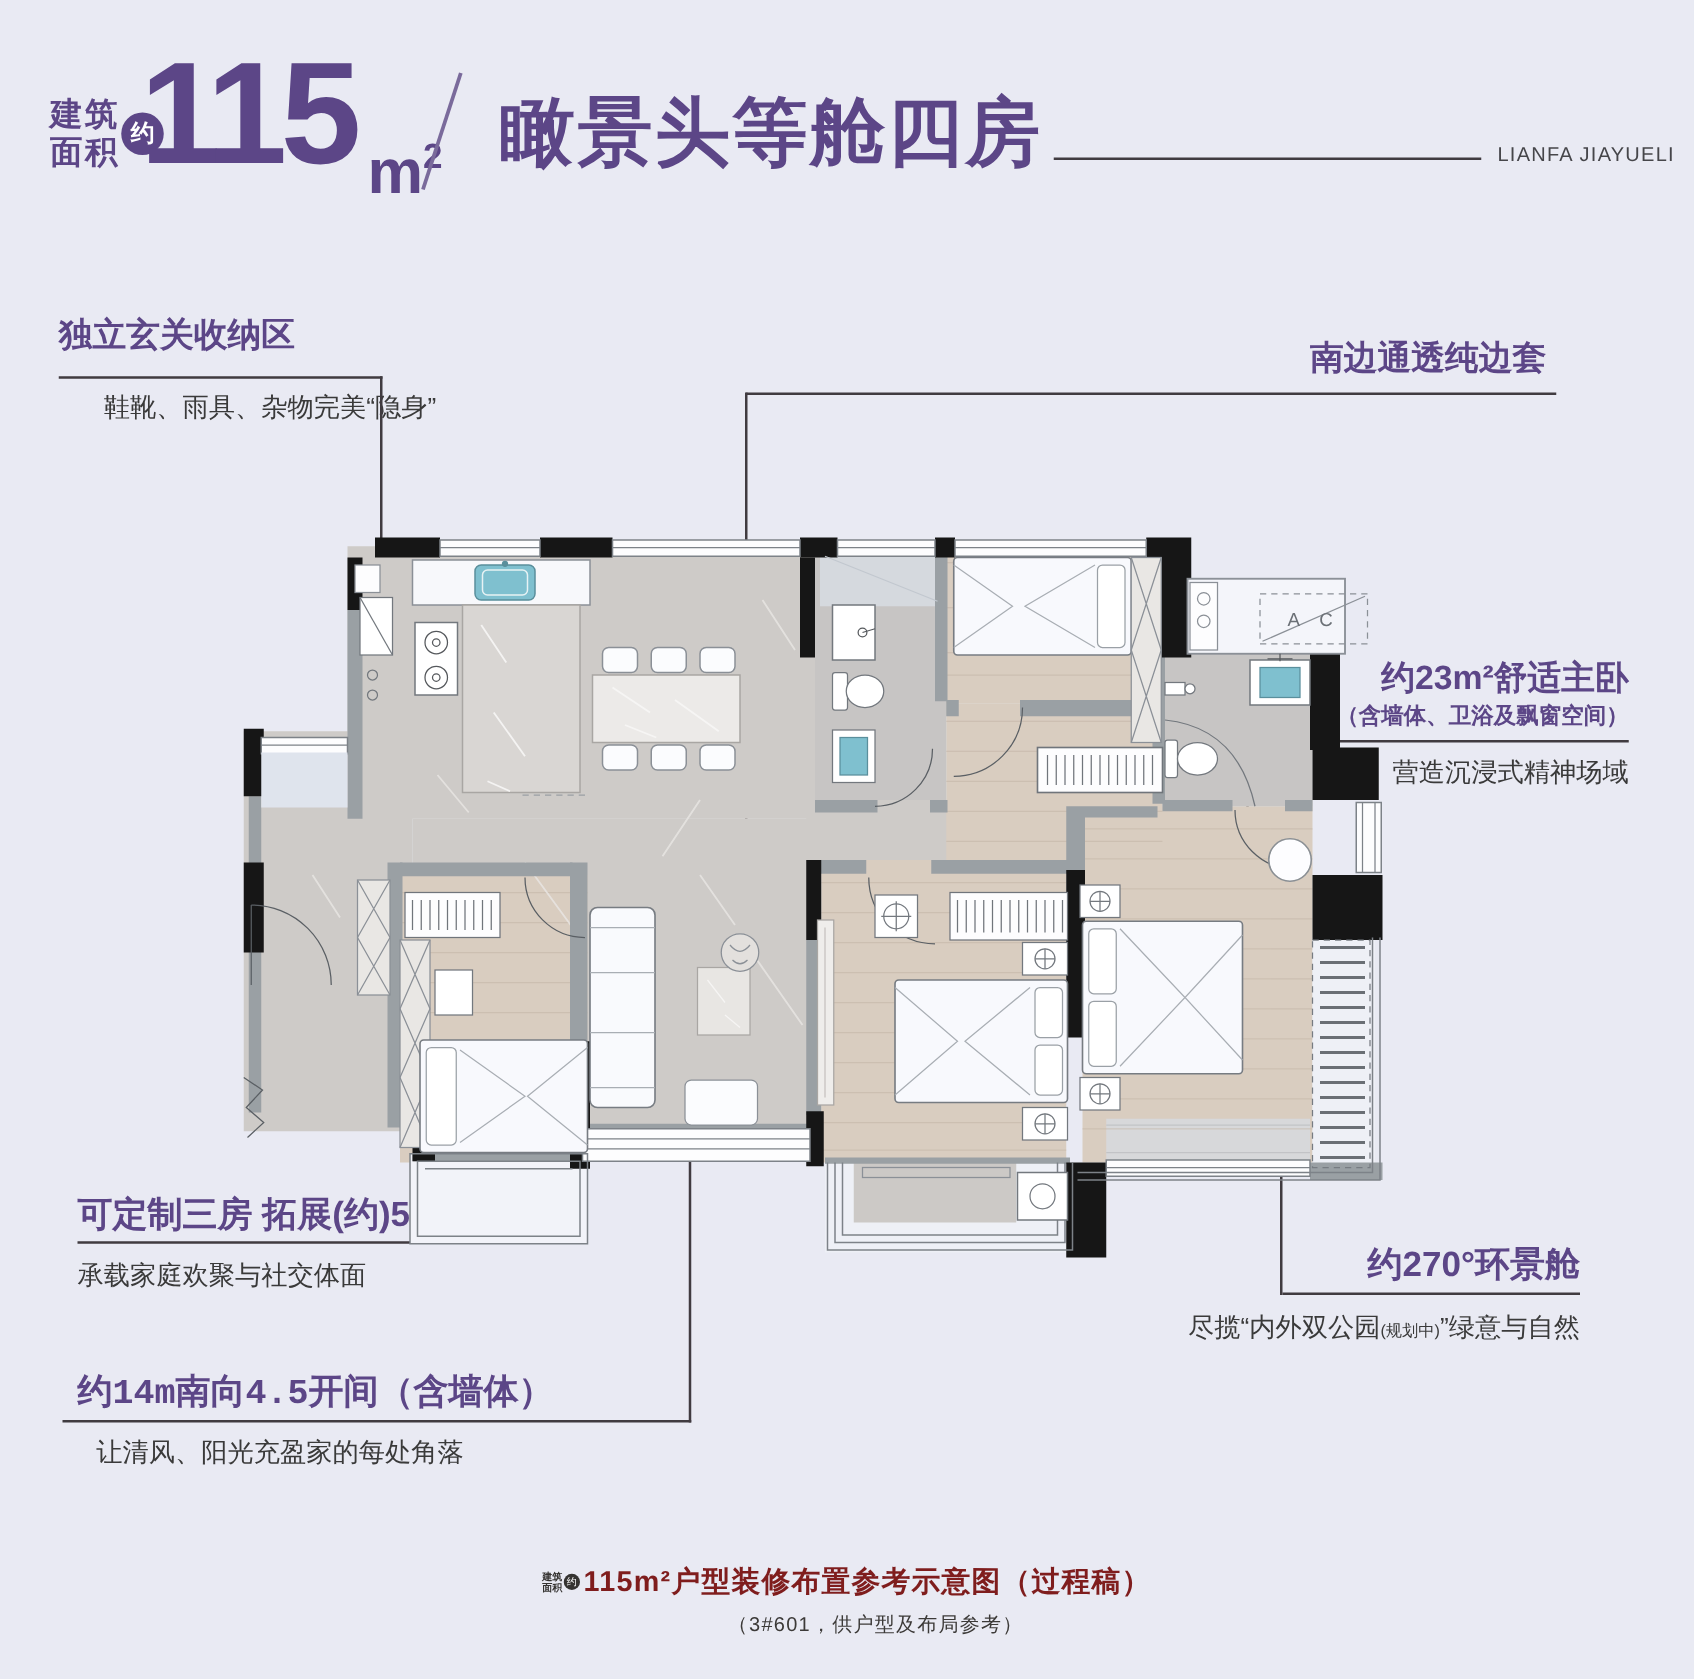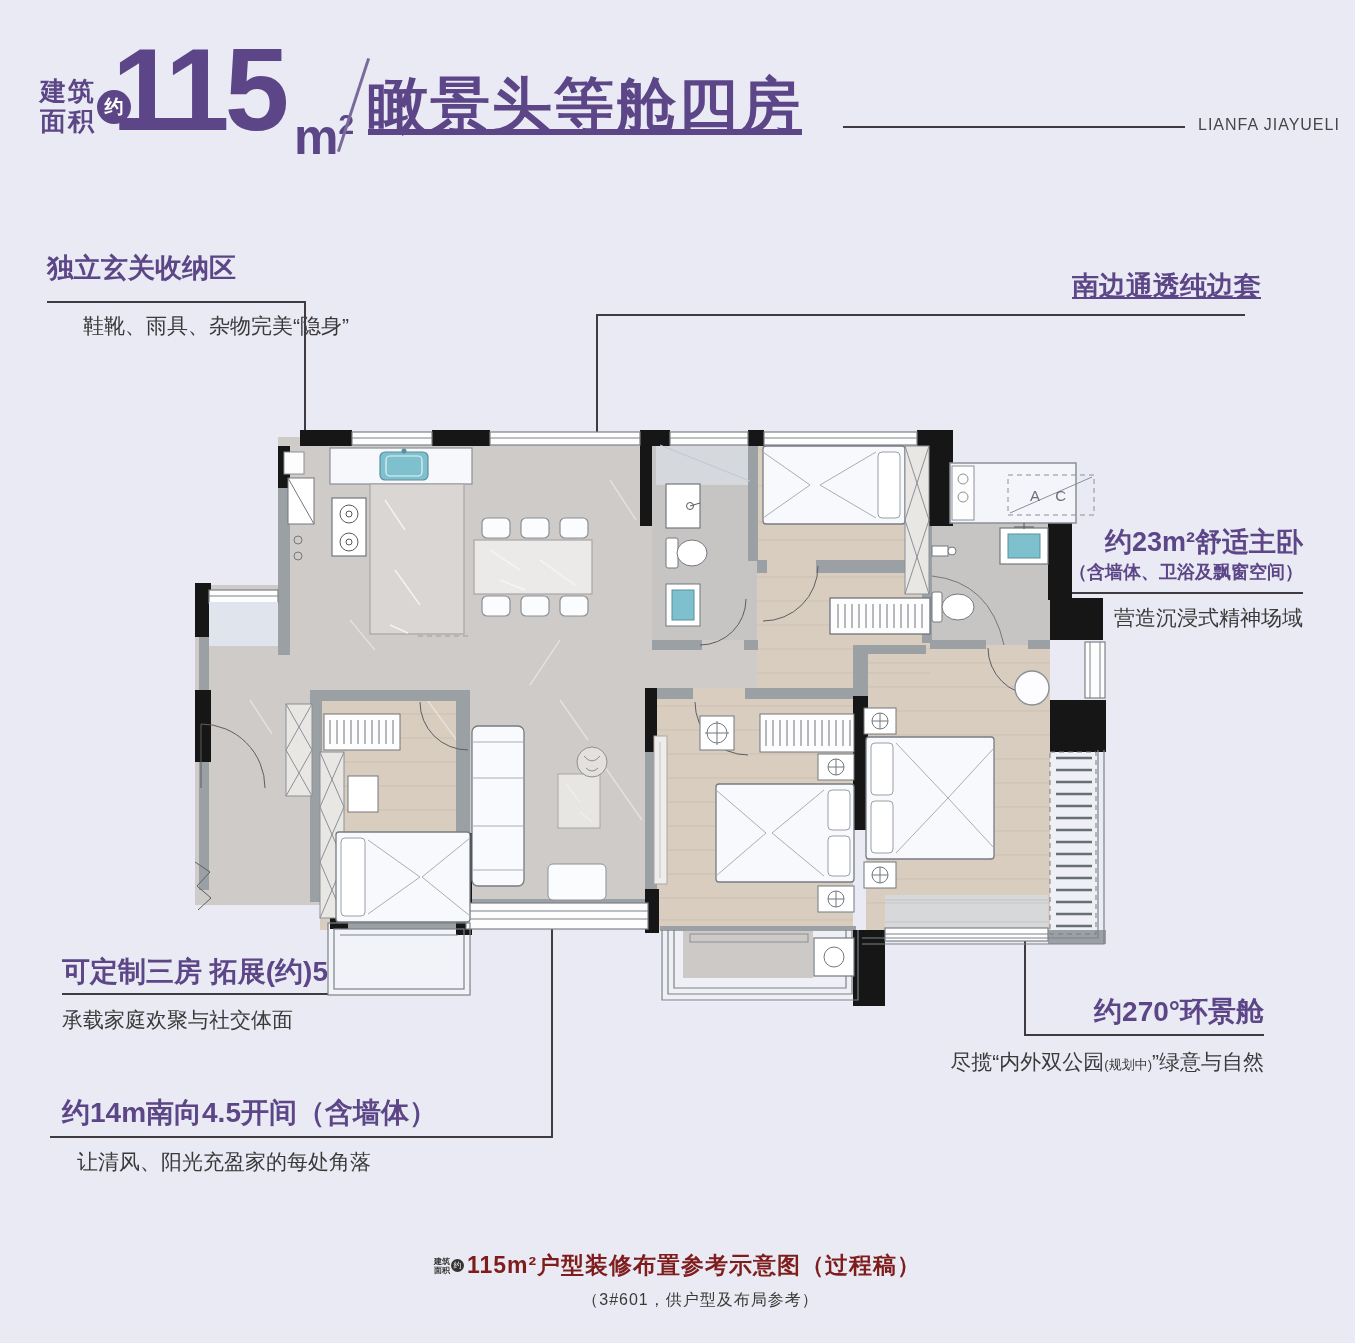--- a/index.html
+++ b/index.html
@@ -25,45 +25,45 @@
     <div>面积</div>
   </div>
   <div class="badge" style="left:97px;top:90px;width:34px;height:34px;font-size:19px;">
     <span>约</span>
   </div>
   <div class="abs purple" style="left:112px;top:32px;font-size:116px;font-weight:700;letter-spacing:-5px;line-height:116px;">115</div>
   <div class="abs purple" style="left:294px;top:100px;font-size:50px;font-weight:700;line-height:50px;">
     <span>m</span><span style="font-size:28px;vertical-align:20px;">2</span>
   </div>
   <div class="abs" style="left:352px;top:56px;width:3px;height:98px;background:#7a6a9b;transform:rotate(18deg);"></div>
-  <div class="abs purple" style="left:368px;top:66px;font-size:60px;font-weight:700;letter-spacing:2px;white-space:nowrap;text-decoration:underline;">瞰景头等舱四房</div>
+  <div class="abs purple" style="left:400px;top:66px;font-size:60px;font-weight:700;letter-spacing:2px;white-space:nowrap;">瞰景头等舱四房</div>
   <div class="rule" style="left:843px;top:126px;width:342px;"></div>
   <div class="abs" style="left:1198px;top:116px;font-size:16px;color:#46464a;letter-spacing:1px;">LIANFA JIAYUELI</div>
 
   <div class="co-title" style="left:47px;top:250px;font-size:27px;">独立玄关收纳区</div>
   <div class="rule" style="left:47px;top:301px;width:259px;"></div>
   <div class="co-desc" style="left:47px;top:312px;font-size:21px;margin-left:36px;">鞋靴、雨具、杂物完美“隐身”</div>
   <div class="leader" style="left:304px;top:301px;height:406px;"></div>
 
-  <div class="co-title right" style="right:94px;top:268px;font-size:27px;text-decoration:underline;">南边通透纯边套</div>
+  <div class="co-title right" style="right:118px;top:268px;font-size:27px;">南边通透纯边套</div>
   <div class="rule" style="left:597px;top:314px;width:648px;"></div>
   <div class="leader" style="left:596px;top:314px;height:389px;"></div>
 
   <div class="co-title right" style="right:52px;top:524px;font-size:27px;">约23m²舒适主卧</div>
   <div class="co-title right" style="right:52px;top:560px;font-size:18px;">（含墙体、卫浴及飘窗空间）</div>
   <div class="rule" style="left:998px;top:592px;width:305px;"></div>
   <div class="co-desc right" style="right:52px;top:604px;font-size:21px;">营造沉浸式精神场域</div>
   <div class="leader" style="left:997px;top:592px;height:124px;"></div>
 
   <div class="co-title" style="left:62px;top:953px;font-size:28px;">可定制三房 拓展(约)5.7米横厅</div>
   <div class="rule" style="left:62px;top:993px;width:395px;"></div>
   <div class="co-desc" style="left:62px;top:1006px;font-size:21px;">承载家庭欢聚与社交体面</div>
   <div class="leader" style="left:455px;top:917px;height:78px;"></div>
 
-  <div class="co-title" style="left:62px;top:1094px;font-size:28px;">约14m南向4.5开间（含墙体）</div>
+  <div class="co-title" style="left:62px;top:1094px;font-size:28px;font-family:Liberation Mono, monospace;">约14m南向4.5开间（含墙体）</div>
   <div class="rule" style="left:50px;top:1136px;width:503px;"></div>
   <div class="co-desc" style="left:62px;top:1148px;font-size:21px;margin-left:15px;">让清风、阳光充盈家的每处角落</div>
   <div class="leader" style="left:551px;top:907px;height:231px;"></div>
 
   <div class="co-title right" style="right:91px;top:993px;font-size:28px;">约270°环景舱</div>
   <div class="rule" style="left:1026px;top:1034px;width:238px;"></div>
   <div class="co-desc right" style="right:91px;top:1048px;font-size:21px;">
     <span>尽揽“内外双公园</span><span style="font-size:13px;">(规划中)</span><span>”绿意与自然</span>
   </div>
   <div class="leader" style="left:1024px;top:917px;height:119px;"></div>

